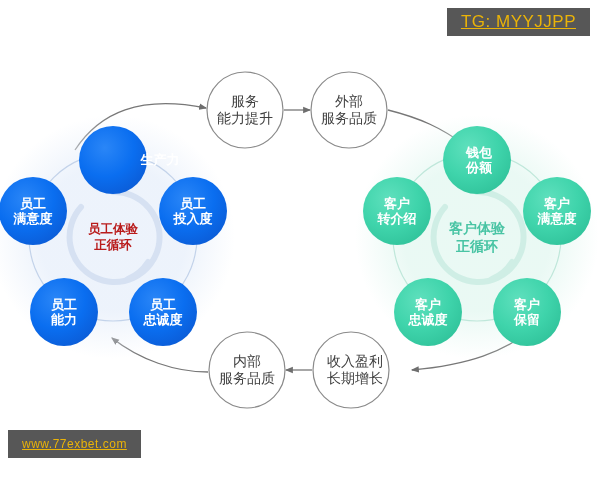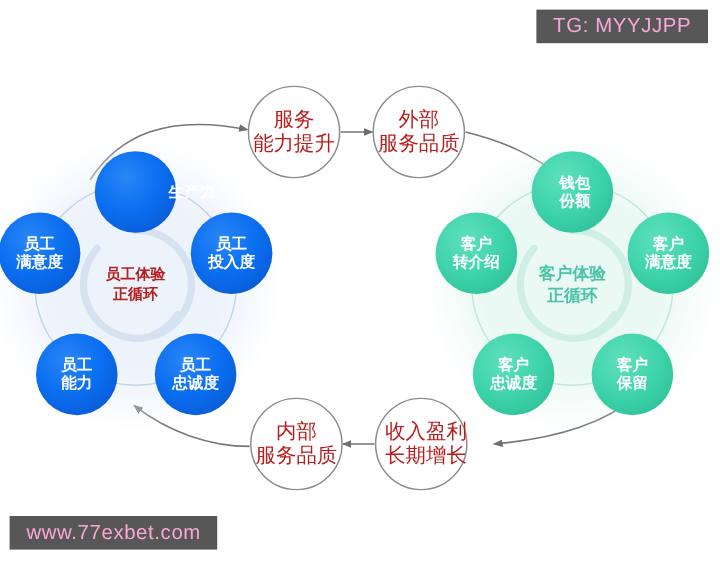--- a/index.html
+++ b/index.html
@@ -20,41 +20,42 @@
     left: 0; top: 0;
     width: 600px;
     height: 480px;
     background: #ffffff;
   }
 
   
   .tag {
     position: absolute;
     background: #575757;
-    color: #f9a8d4;
+    color: #eab308;
     font-family: "Liberation Sans", "DejaVu Sans", sans-serif;
     letter-spacing: 0.5px;
     display: flex;
     align-items: center;
     justify-content: center;
     white-space: nowrap;
+    text-decoration: underline;
   }
   #tag-top {
     right: 10px;
     top: 8px;
     height: 28px;
     padding: 0 14px;
     font-size: 17px;
   }
   #tag-bottom {
     left: 8px;
     bottom: 22px;
     height: 28px;
     padding: 0 14px;
-    font-size: 17px;
+    font-size: 12px;
   }
 
   
   #diagram {
     position: absolute;
     left: 0; top: 0;
     width: 600px;
     height: 480px;
   }
 
@@ -67,22 +68,22 @@
     white-space: pre;
     pointer-events: none;
     font-family: "Liberation Sans", "DejaVu Sans", sans-serif;
   }
   .lbl-white {
     color: #ffffff;
     font-size: 13px;
     font-weight: 700;
   }
   .lbl-grey {
-    color: #b91c1c;
-    font-size: 17px;
+    color: #404040;
+    font-size: 14px;
     font-weight: 400;
   }
   .lbl-center-blue {
     color: #b91c1c;
     font-size: 12.5px;
     font-weight: 700;
     line-height: 1.3;
   }
   .lbl-center-green {
     color: #49c4a4;

